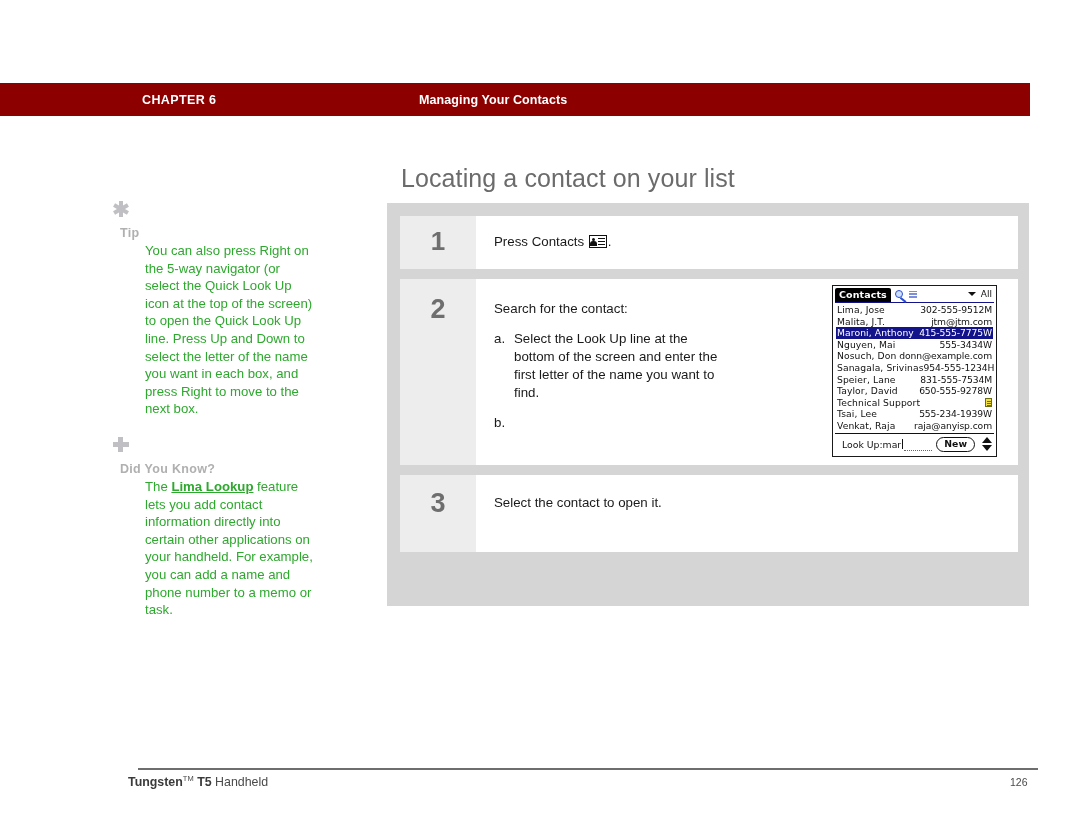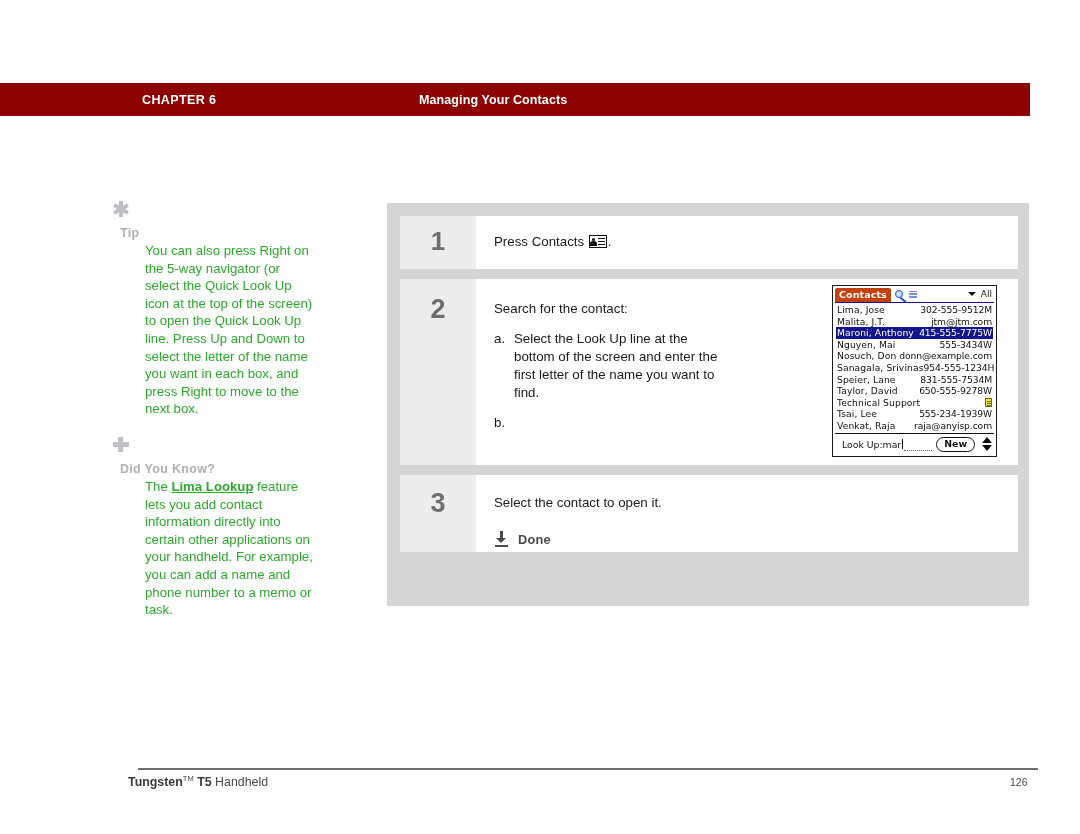--- a/index.html
+++ b/index.html
@@ -132,21 +132,21 @@
     width: 165px; height: 172px;
     background: #ffffff; border: 1.4px solid #1a1a1a;
     font-family: "DejaVu Sans", sans-serif;
   }
   .pda-titlebar {
     position: relative; height: 15px; margin: 2px 2px 0 2px;
     border-bottom: 1.6px solid #13138c;
     display: flex; align-items: center;
   }
   .pda-app-tab {
-    background: #c2410c; color: #ffffff; font-size: 9.5px; font-weight: bold;
+    background: #000000; color: #ffffff; font-size: 9.5px; font-weight: bold;
     padding: 0px 4px 1px 4px; line-height: 13px; letter-spacing: .1px;
     border-radius: 2px 2px 0 0;
   }
   .pda-lookup-icon {
     position: relative; width: 22px; height: 13px; margin-left: 4px;
   }
   .plu-circle {
     position: absolute; left: 0; top: 1.5px; width: 8px; height: 8px;
     border: 1.7px solid #2b4fd0; border-radius: 50%; background: #cfe0ff;
   }
@@ -229,20 +229,21 @@
 </head>
 <body>
 
 <div class="page">
 
   <div class="header-band">
     <span class="chapter-label">CHAPTER 6</span>
     <span class="header-subject">Managing Your Contacts</span>
   </div>
 
+  <h1 class="page-title">Locating a contact on your list</h1>
 
   <div class="sidebar">
 
     <div class="aside-block">
       <div class="aside-head">
         <span class="glyph">
           <i class="ast-bar ast-b1"></i>
             <i class="ast-bar ast-b2"></i>
             <i class="ast-bar ast-b3"></i>
         </span>
@@ -378,28 +379,20 @@
 
       </div>
     </div>
 
     <div class="step-row" id="row3">
       <div class="step-num-cell">
         <span class="step-num">3</span>
       </div>
       <div class="step-body">
         <div class="step-text">Select the contact to open it.</div>
-        <div class="done-row">
-          <span class="done-icon">
-            <i class="di-shaft"></i>
-              <i class="di-head"></i>
-              <i class="di-base"></i>
-          </span>
-          <span class="done-label">Done</span>
-        </div>
       </div>
     </div>
 
   </div>
 
   <div class="footer-rule"></div>
   <div class="footer-left"><b>Tungsten</b><sup>TM</sup><b> T5</b><span> Handheld</span></div>
   <div class="footer-page">126</div>
 
 </div>

